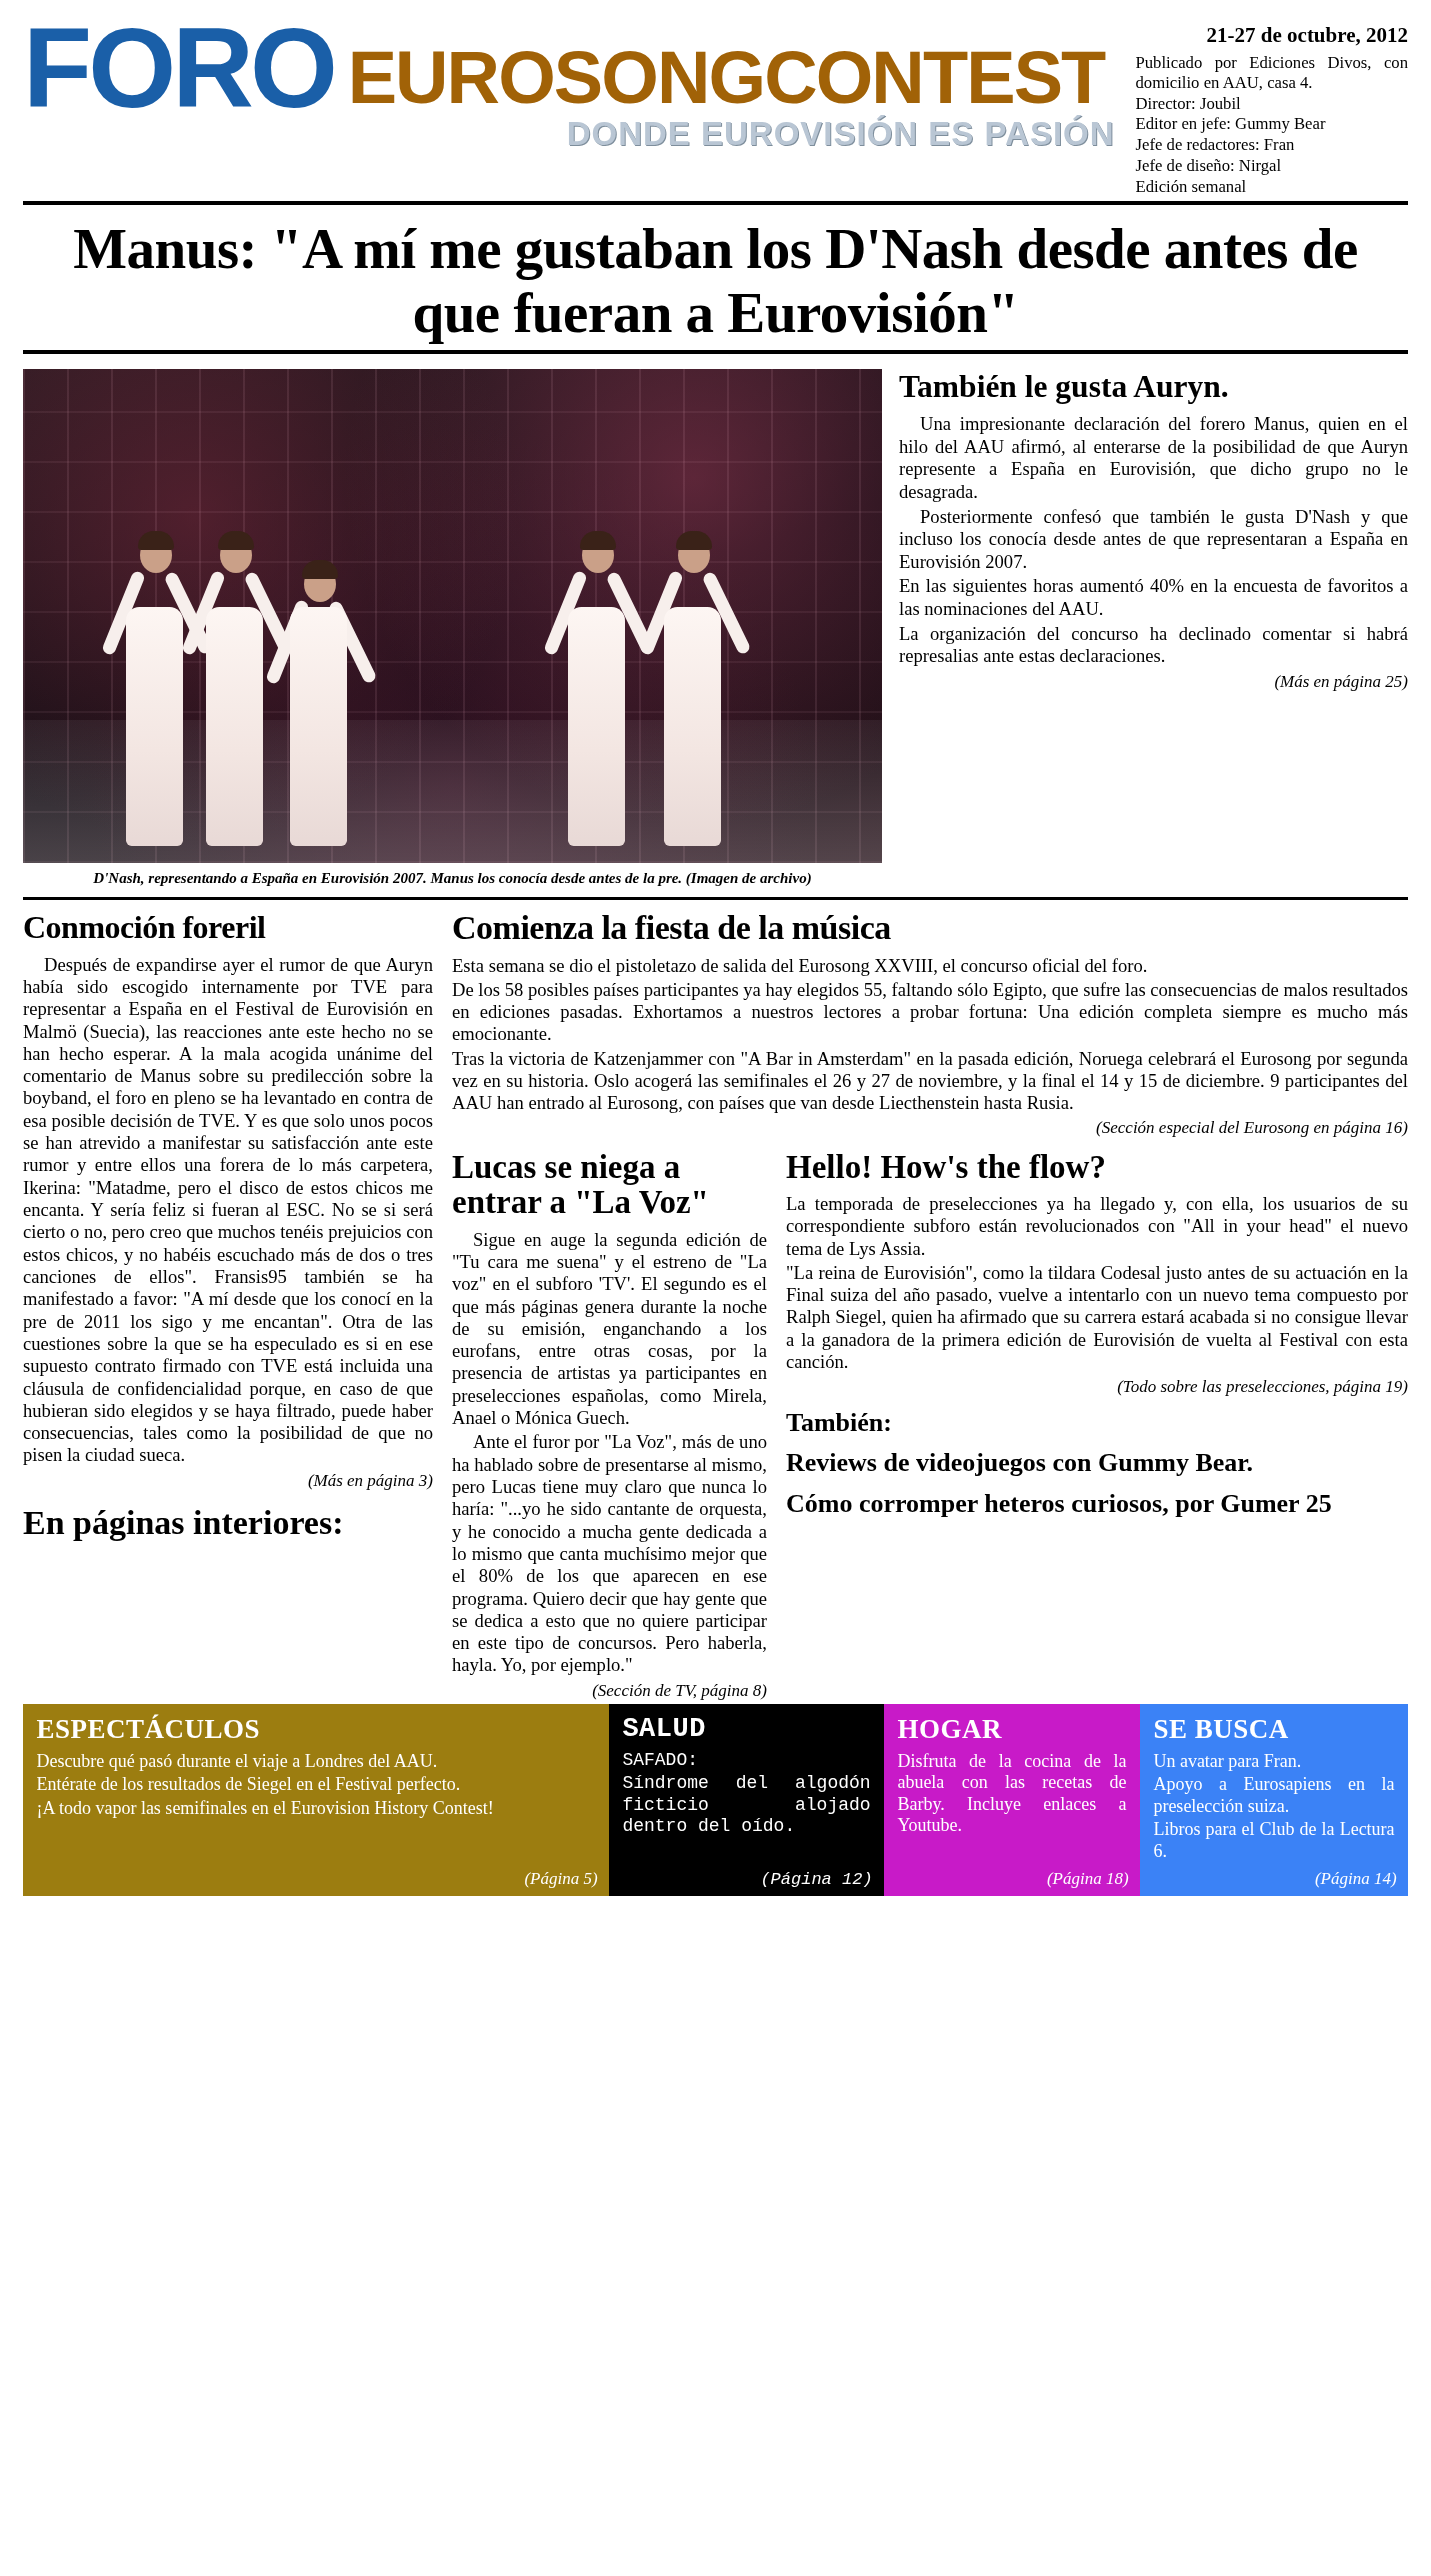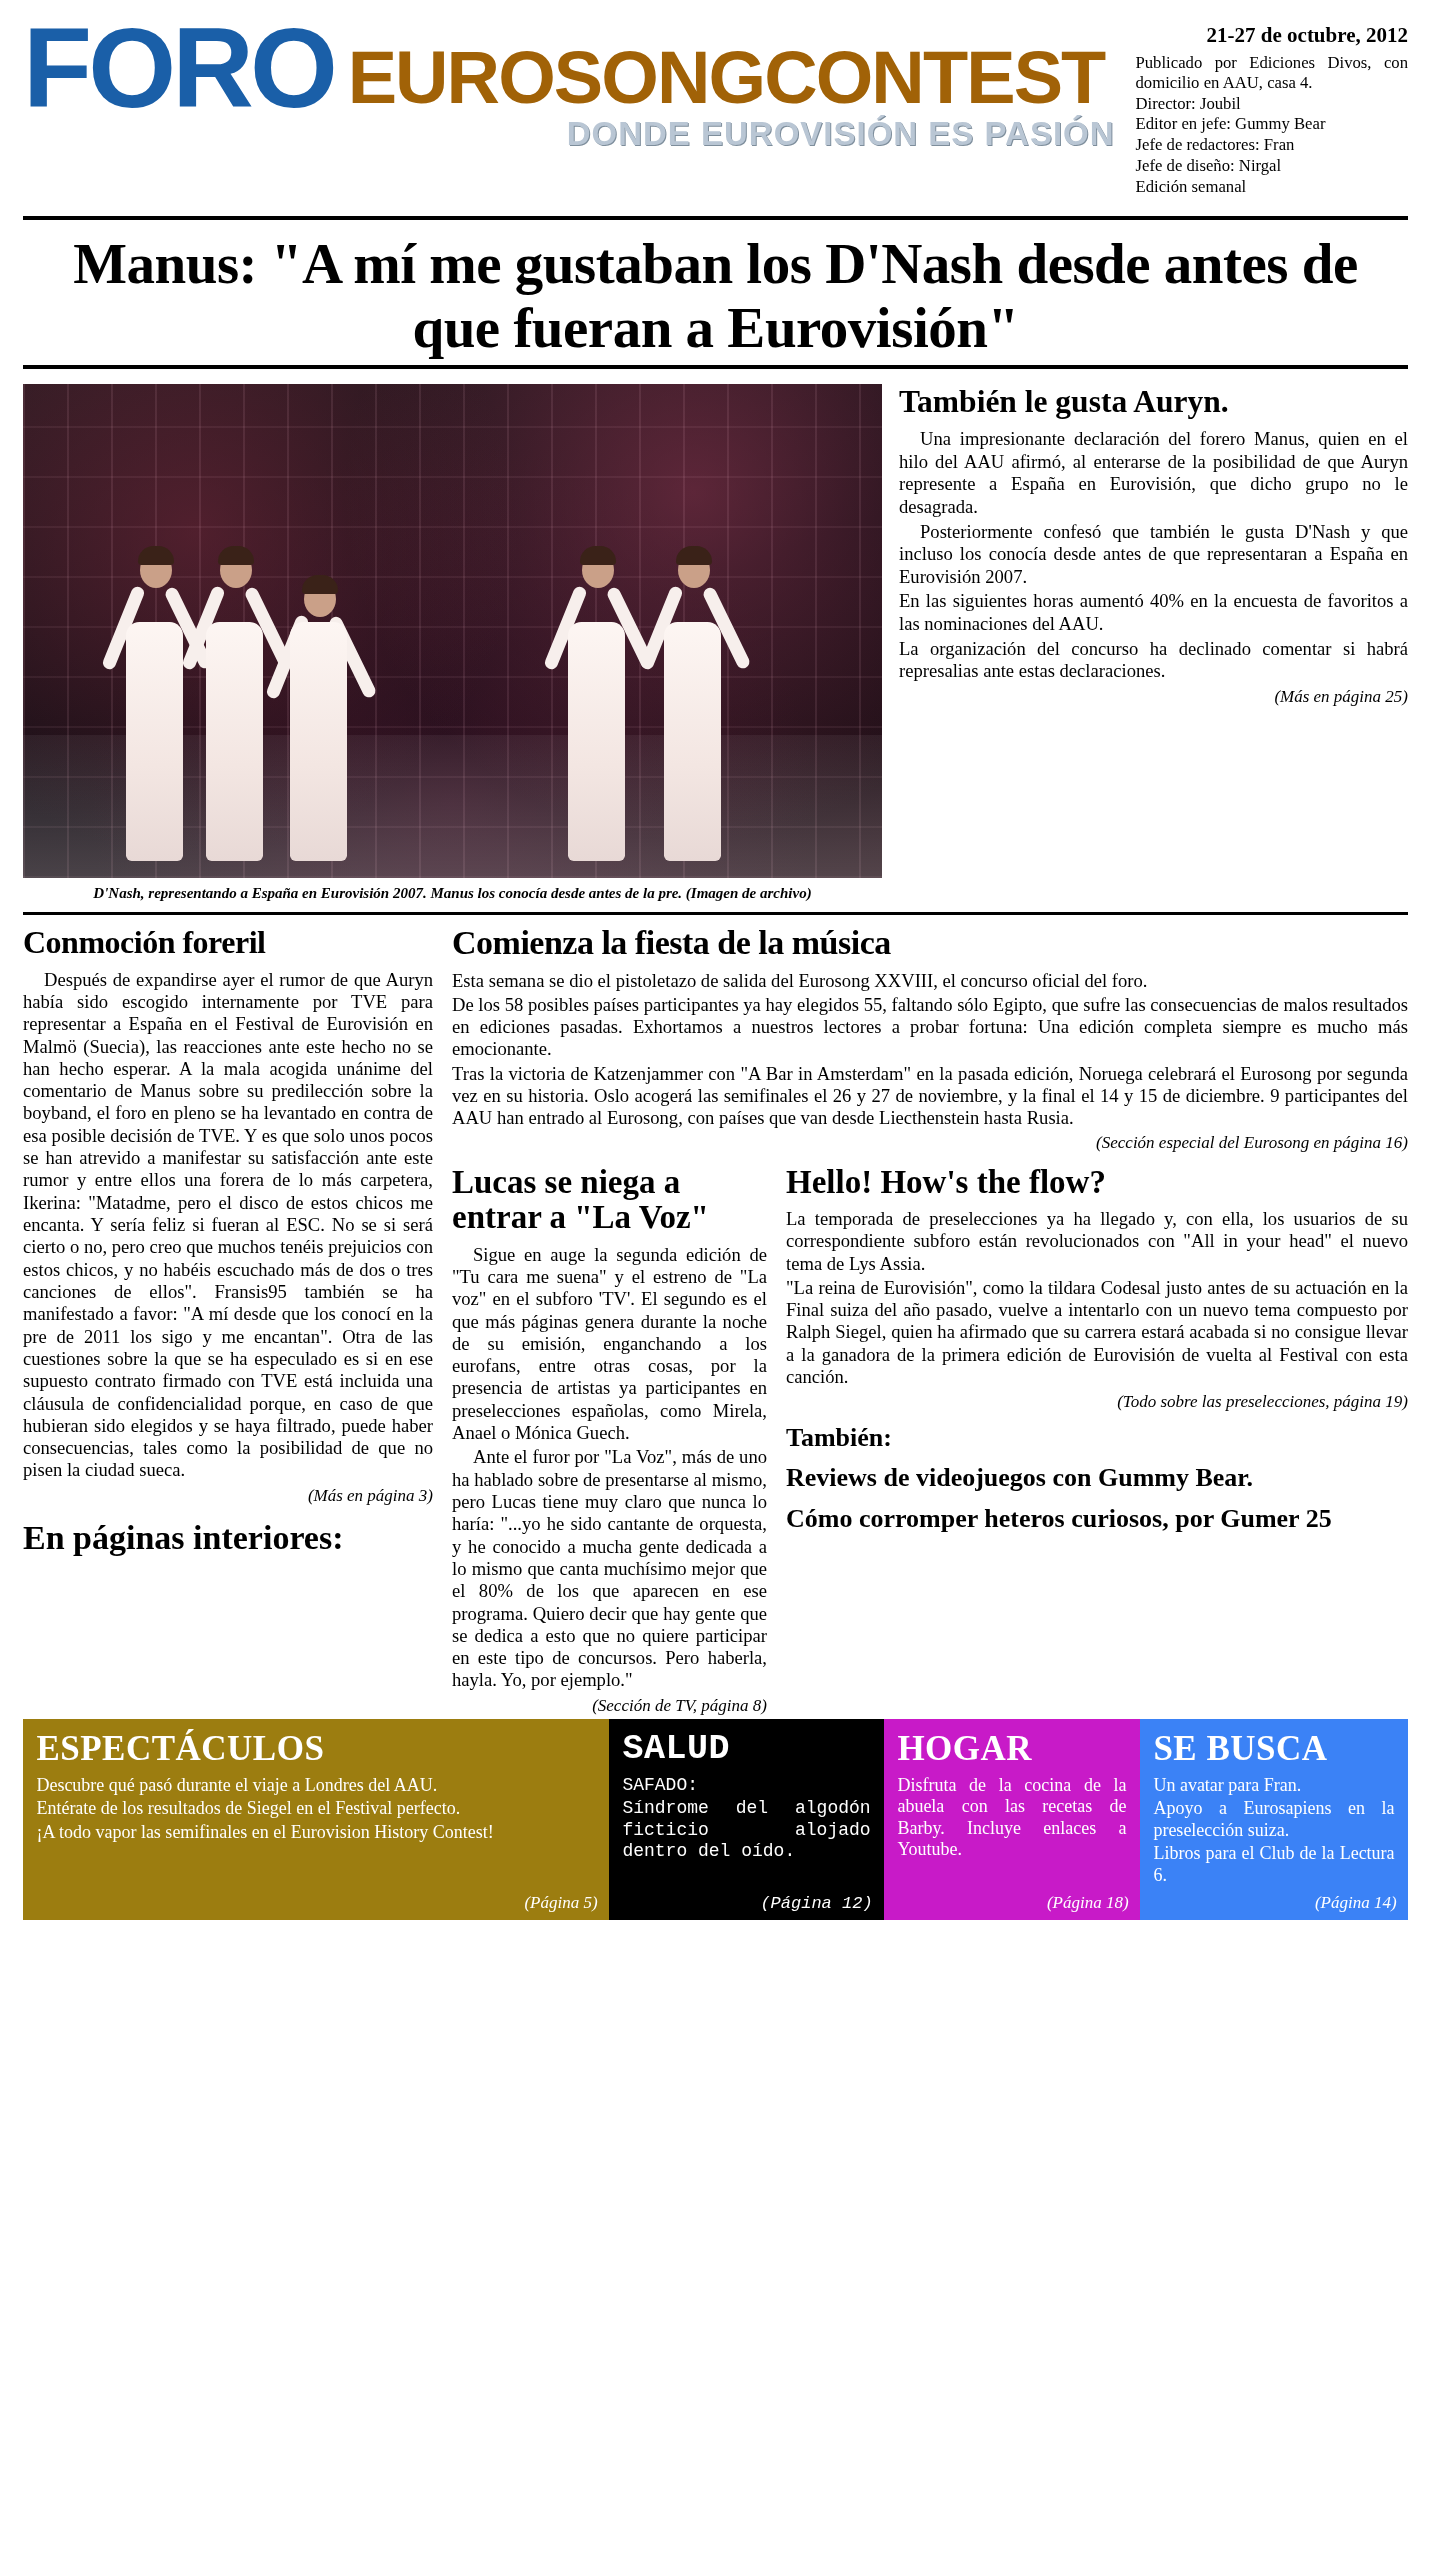--- a/index.html
+++ b/index.html
@@ -15,21 +15,21 @@
     min-height: 2576px;
     padding: 17px 23px 0 23px;
     position: relative;
   }
 
   
   .masthead {
     display: flex;
     align-items: flex-start;
     border-bottom: 4.8px solid #000;
-    padding-bottom: 19px;
+    padding-bottom: 4px;
   }
   .logo-block { flex: 1 1 auto; position: relative; }
   .logo-line {
     display: flex;
     align-items: flex-start;
   }
   .logo-foro {
     font-family: "Liberation Sans", sans-serif;
     font-weight: bold;
     font-size: 113px;
@@ -226,21 +226,21 @@
   
   .interior-head {
     font-weight: bold;
     font-size: 34px;
     margin: 13.4px 0 5.7px 0;
   }
   .boxes { display: flex; margin-top: 3.8px; }
   .box { padding: 9.5px 13.4px 32px 13.4px; position: relative; color: #fff; }
   .box h3 {
     margin: 0 0 5.7px 0;
-    font-size: 35px;
+    font-size: 27px;
     font-weight: bold;
     letter-spacing: 0.5px;
   }
   .box p {
     margin: 0 0 1.9px 0;
     font-size: 18px;
     line-height: 1.2;
     text-align: justify;
     hyphens: auto;
   }

